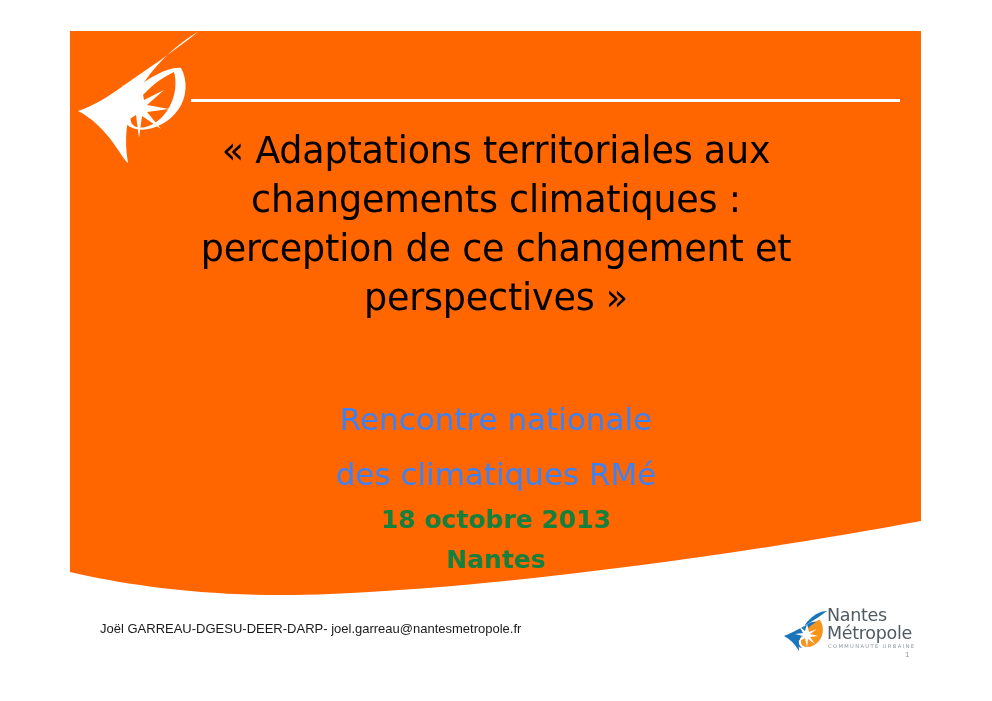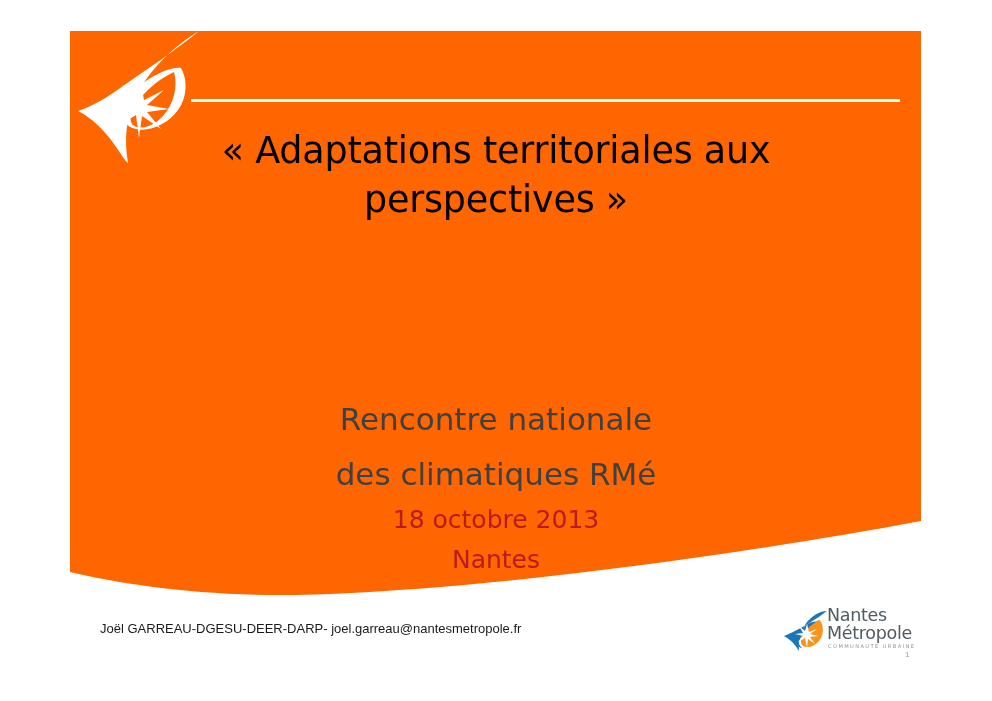--- a/index.html
+++ b/index.html
@@ -66,37 +66,38 @@
     letter-spacing: -0.2px;
   }
   #title-block .tline { display: block; white-space: pre; }
 
   #subtitle-block {
     position: absolute;
     left: 96px;
     top: 392px;
     width: 800px;
     text-align: center;
-    color: #404040;
+    color: #3b82f6;
     font-family: "DejaVu Sans", sans-serif;
     font-size: 31px;
     line-height: 55px;
   }
   #subtitle-block .sline { display: block; white-space: pre; }
 
   #event-block {
     position: absolute;
     left: 96px;
     top: 500px;
     width: 800px;
     text-align: center;
-    color: #b91c1c;
+    color: #15803d;
     font-family: "DejaVu Sans", sans-serif;
     font-size: 25px;
     line-height: 40px;
+    font-weight: bold;
   }
   #event-block .eline { display: block; white-space: pre; }
 
   
   #footer-credit {
     position: absolute;
     left: 100px;
     top: 621px;
     color: #1a1a1a;
     font-family: "Liberation Sans", sans-serif;
@@ -187,20 +188,22 @@
              C 72,103 86,98 95,88
              C 106,76 110,58 106,44 Z" fill="#ff6600"></path>
 
     <path d="M72,50 L76,72 L96,62 L79,77 L101,81 L79,84 L93,101
              L74,88 L71,110 L68,87 L52,97 L64,81 L44,76 L65,73
              L54,57 L70,68 Z" fill="#ffffff"></path>
   </svg>
 
   <div id="title-block">
     <span class="tline">« Adaptations territoriales aux</span>
+    <span class="tline">changements climatiques :</span>
+    <span class="tline">perception de ce changement et</span>
     <span class="tline">perspectives »</span>
   </div>
 
   <div id="subtitle-block">
     <span class="sline">Rencontre nationale</span>
     <span class="sline">des climatiques RMé</span>
   </div>
 
   <div id="event-block">
     <span class="eline">18 octobre 2013</span>

